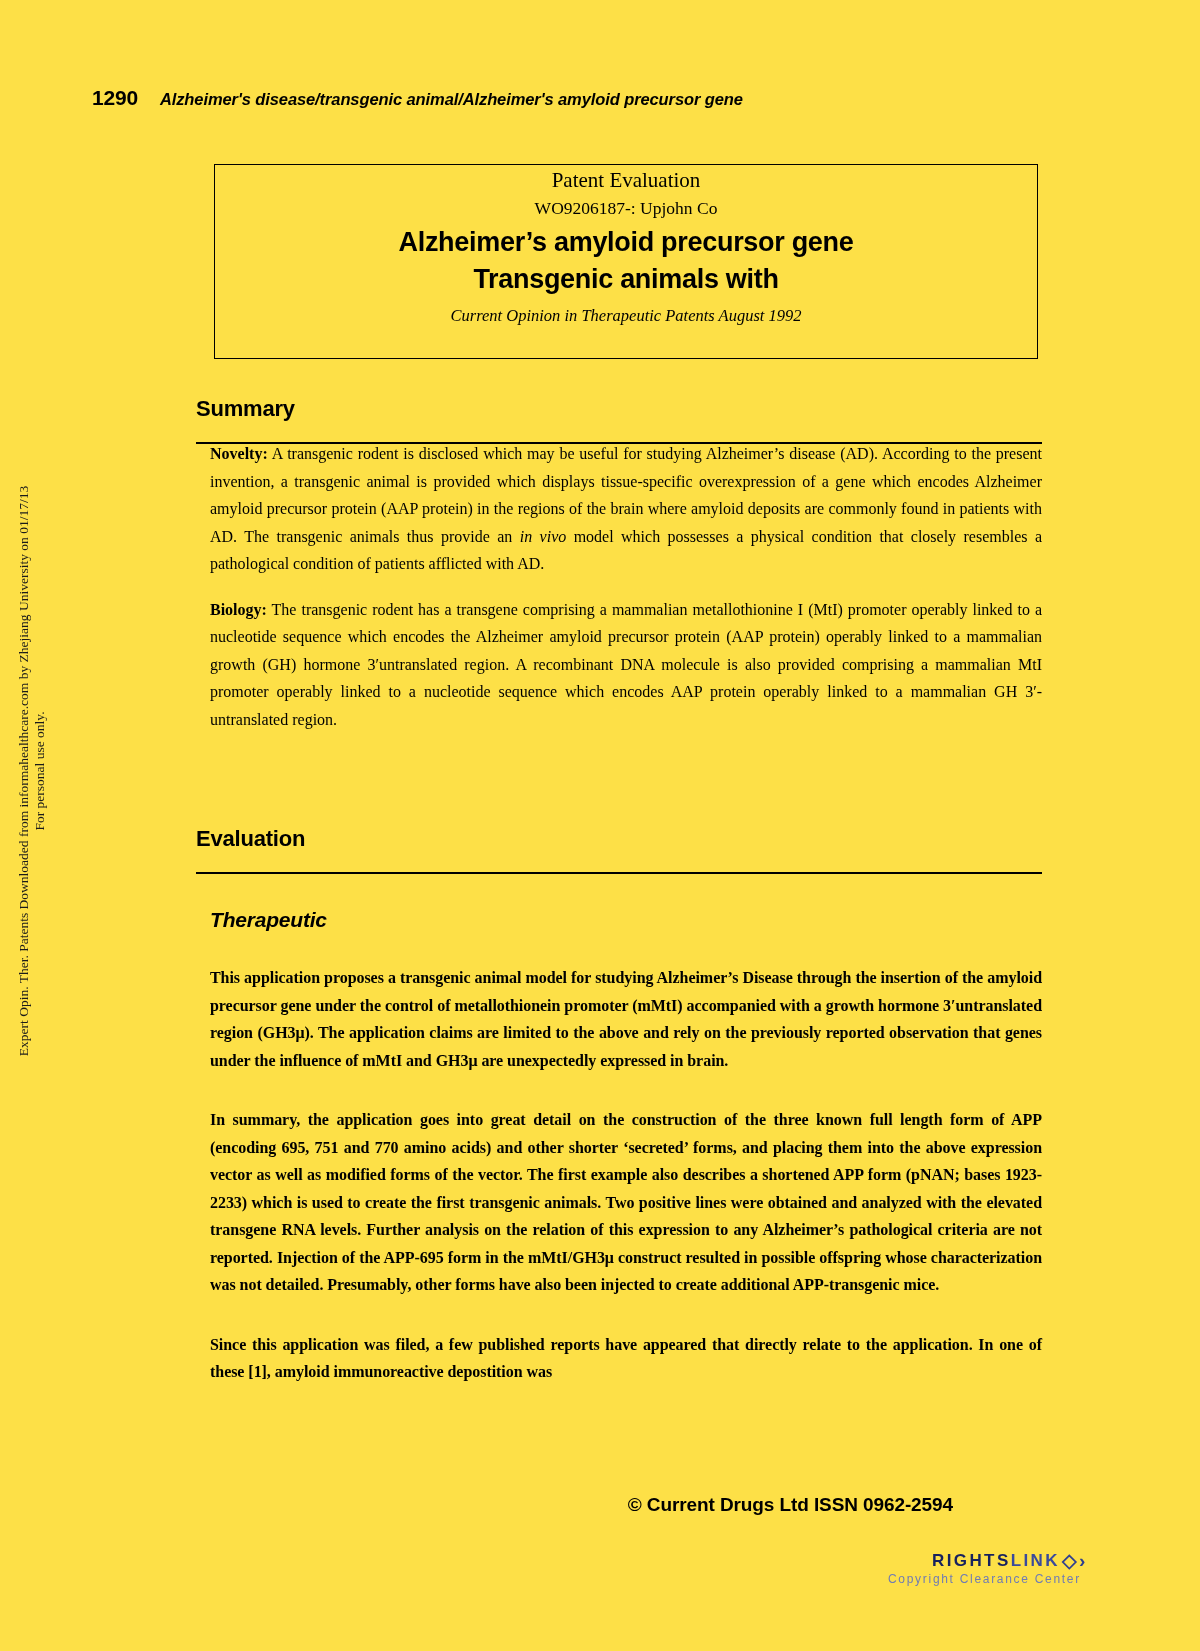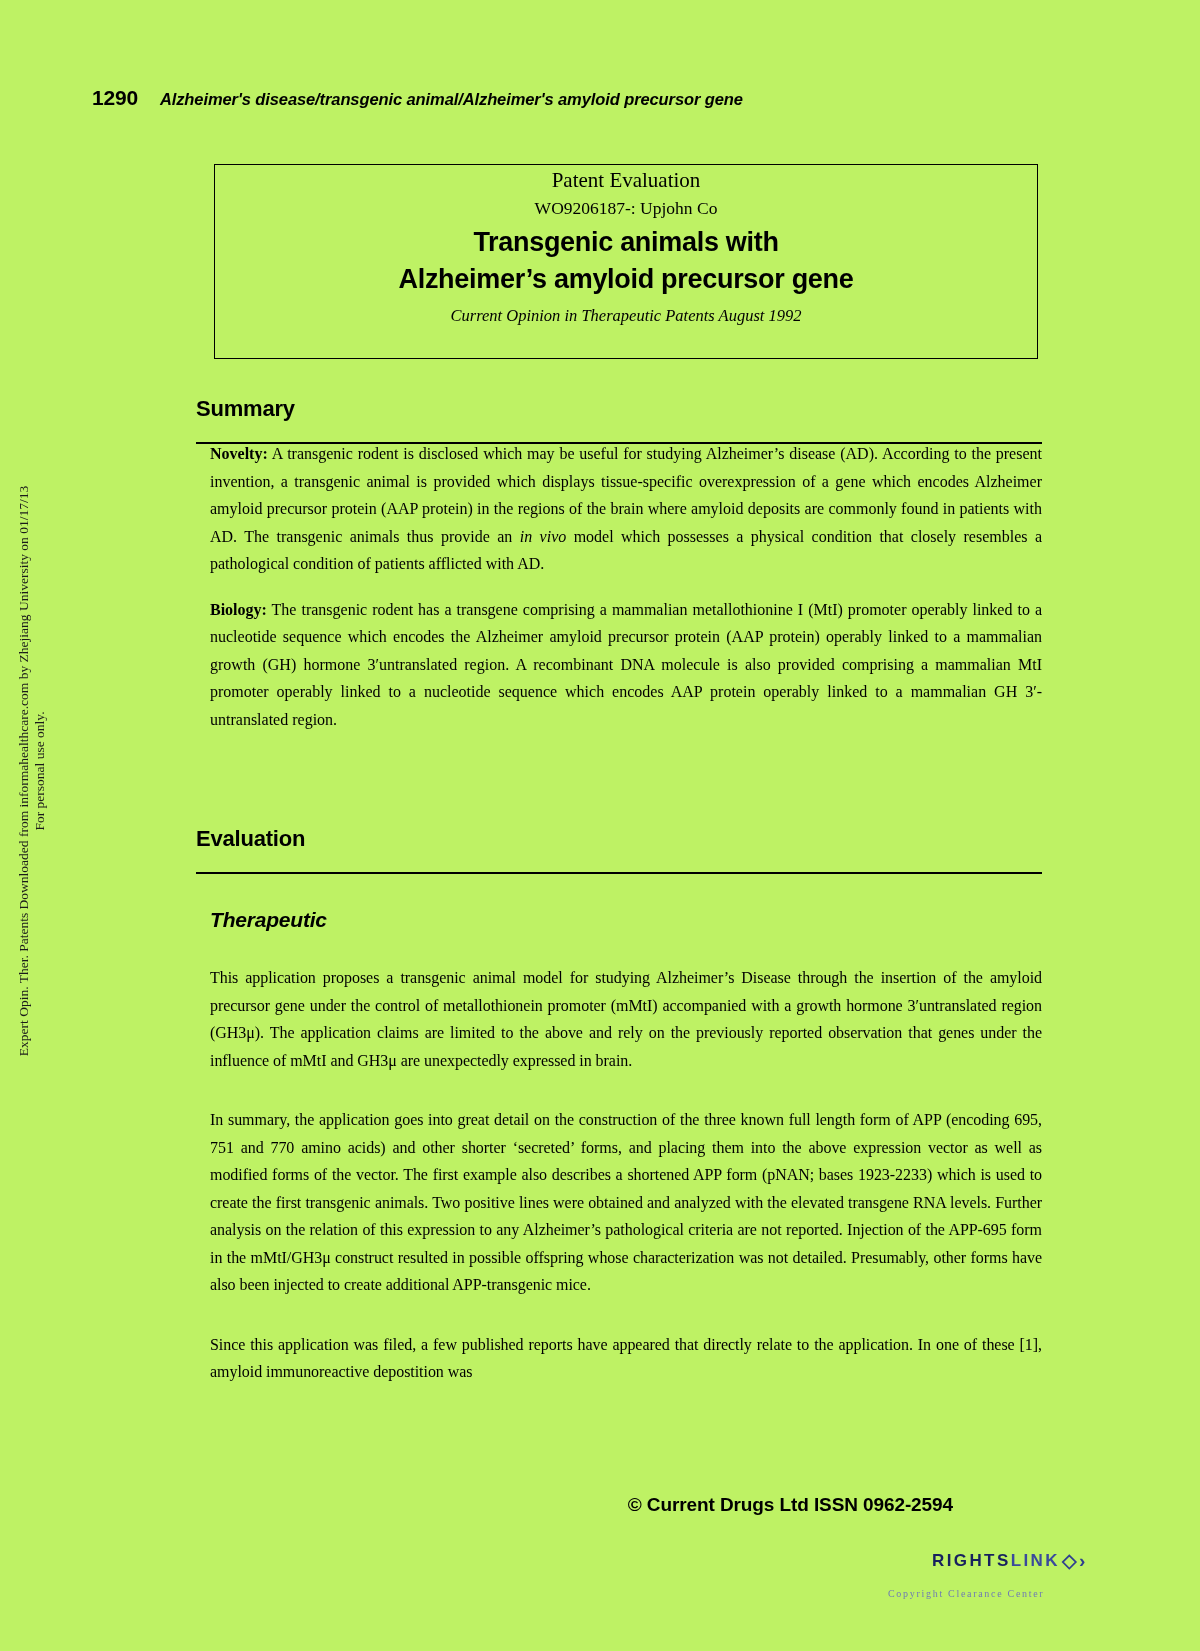--- a/index.html
+++ b/index.html
@@ -9,21 +9,21 @@
     background: #ffffff;
   }
   body {
     font-family: "Liberation Serif", serif;
     color: #000000;
   }
   .page {
     position: relative;
     width: 1200px;
     height: 1651px;
-    background: #bef264;
+    background: #fde047;
     overflow: hidden;
   }
 
   
   .running-head {
     position: absolute;
     left: 92px;
     top: 86px;
     display: flex;
     align-items: baseline;
@@ -133,21 +133,21 @@
   p.body {
     margin: 0 0 18px 0;
     font-family: "Liberation Serif", serif;
     font-size: 16px;
     line-height: 27.5px;
     text-align: justify;
     text-justify: inter-word;
     hyphens: none;
   }
   p.body.bold {
-    font-weight: normal;
+    font-weight: bold;
     letter-spacing: -0.05px;
     margin-top: 32px;
   }
   p.body:last-child { margin-bottom: 0; }
   .lead { font-weight: bold; }
   .ital { font-style: italic; }
 
   #summary-body { top: 440px; }
   #evaluation-body { top: 908px; }
 
@@ -192,25 +192,25 @@
   .rl-dark { color: #17215e; margin-left: 44px; }
   .rl-mid { color: #3a4a9c; }
   .rl-mark {
     display: inline-block;
     margin-left: 2px;
     font-size: 19px;
     color: #2f3f8f;
     font-weight: bold;
   }
   .rl-sub {
-    font-family: Liberation Serif, serif;
-    font-size: 10px;
+    font-family: Liberation Sans, sans-serif;
+    font-size: 12px;
     color: #6f7bb4;
     letter-spacing: 1.7px;
-    margin-top: 18px;
+    margin-top: 2px;
     white-space: nowrap;
   }
 </style>
 </head>
 <body>
 
 <div class="page">
 
   <div class="running-head">
     <span class="folio">1290</span>
@@ -218,22 +218,22 @@
   </div>
 
   <div class="side-watermark">
     <span class="wm-line1">Expert Opin. Ther. Patents Downloaded from informahealthcare.com by Zhejiang University on 01/17/13</span>
     <span class="wm-line2">For personal use only.</span>
   </div>
 
   <div class="title-box">
     <div class="tb-kicker">Patent Evaluation</div>
     <div class="tb-patentno">WO9206187-: Upjohn Co</div>
+    <div class="tb-title">Alzheimer’s amyloid precursor gene</div>
     <div class="tb-title">Transgenic animals with</div>
-    <div class="tb-title">Alzheimer’s amyloid precursor gene</div>
     <div class="tb-journal">Current Opinion in Therapeutic Patents August 1992</div>
   </div>
 
   <div class="section-head" id="head-summary">
     <span class="sh-label">Summary</span>
     <span class="sh-rule"></span>
   </div>
 
   <div class="col" id="summary-body">
     <p class="body">

